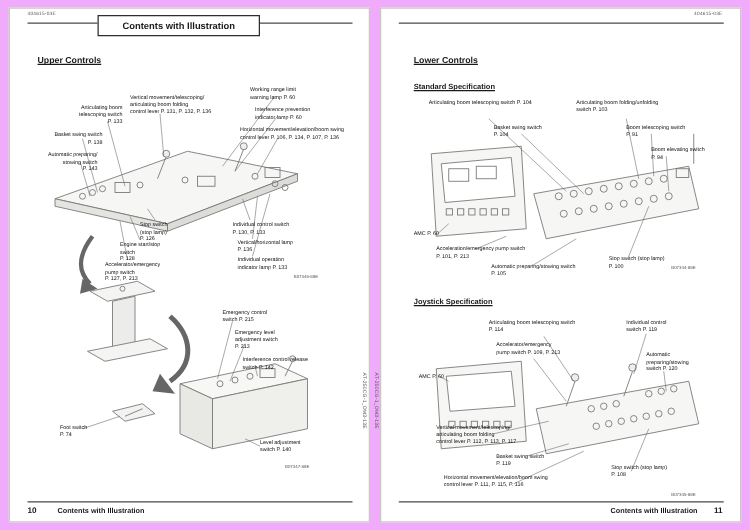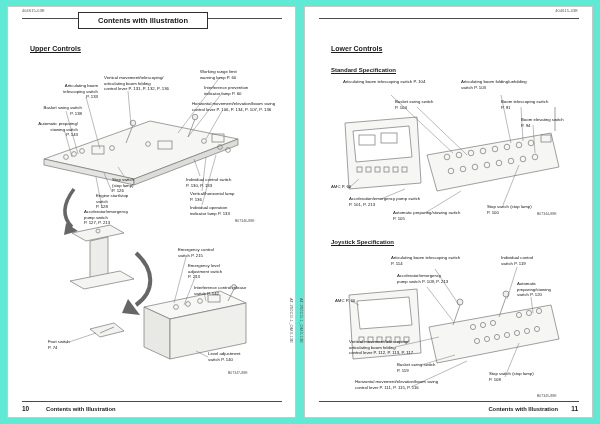--- a/index.html
+++ b/index.html
@@ -1,18 +1,18 @@
 <!DOCTYPE html>
 <html><head>
 <meta charset="utf-8">
 <style>
   *{margin:0;padding:0;box-sizing:border-box}
   html,body{width:600px;height:424px;overflow:hidden}
   body{background:#edebe7;font-family:"Liberation Sans",sans-serif;color:#1a1a1a}
-  .spread{position:relative;width:600px;height:424px;background:#5eead4}
+  .spread{position:relative;width:600px;height:424px;background:#f0abfc}
   .page{position:absolute;top:6px;width:289px;height:412px;background:#fff;border:1px solid #c9c7c2}
   .page-left{left:7px}
   .page-right{left:304px}
   .fig{position:absolute;left:0;top:0}
   .rule{position:absolute;border-top:1px solid #4a4a4a;height:0}
   .code{position:absolute;font-size:3.8px;color:#555;letter-spacing:.2px}
   .title-box{position:absolute;left:70px;top:5px;width:130px;height:17px;border:1px solid #2e2e2e;background:#fff;
     text-align:center;line-height:15px;font-weight:bold;font-size:7.5px}
   .section{position:absolute;font-size:7px;font-weight:bold;text-decoration:underline;text-underline-offset:1px}
   .subhead{position:absolute;font-size:6px;font-weight:bold;text-decoration:underline;text-underline-offset:1px}

